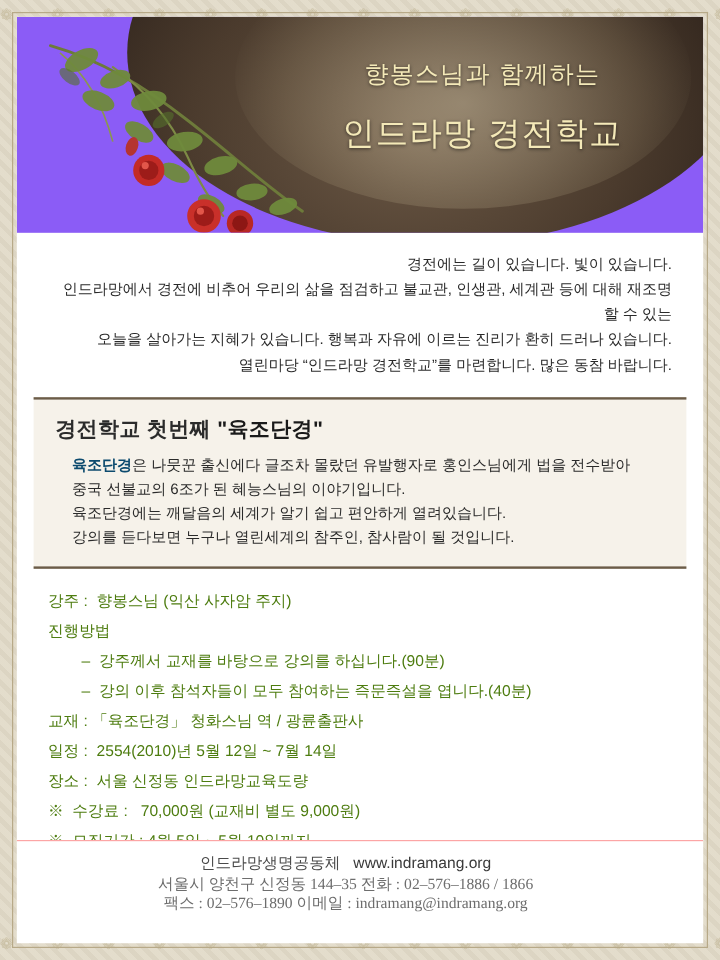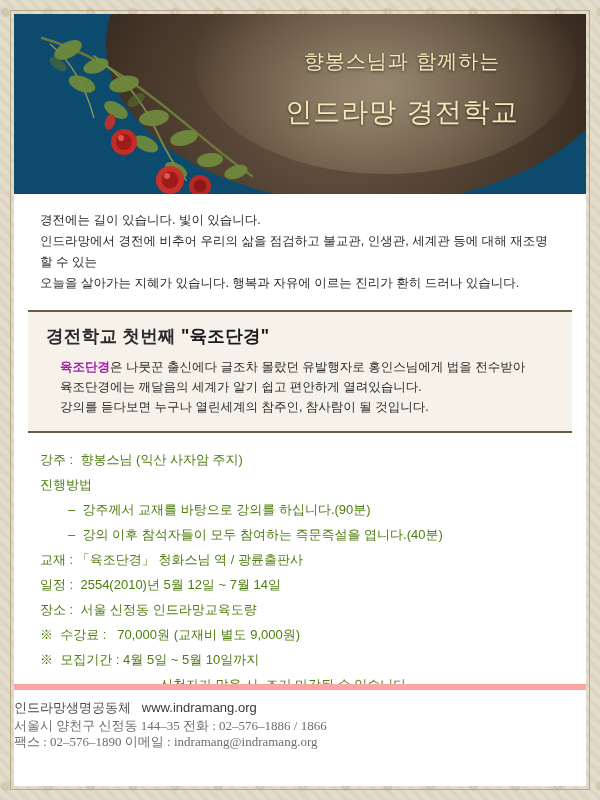--- a/index.html
+++ b/index.html
@@ -48,21 +48,21 @@
     left: 14px; top: 14px;
     width: 572px; height: 772px;
     background: #ffffff;
     overflow: hidden;
   }
 
   
   .header {
     position: relative;
     height: 180px;
-    background: #0c4a6e;
+    background: #8b5cf6;
     overflow: hidden;
   }
   .hdr-dark {
     position: absolute;
     right: -40px; top: -130px;
     width: 520px; height: 320px;
     border-radius: 50%;
     background: radial-gradient(ellipse at 45% 70%, #6d5a47 0%, #4b3b2d 45%, #2c211a 78%, #1d1511 100%);
     filter: blur(0.3px);
   }
@@ -87,20 +87,21 @@
 
   
   .branch { position: absolute; left: 10px; top: 0; width: 330px; height: 180px; }
 
   
   .intro {
     padding: 16px 26px 10px 26px;
     font-size: 12.5px;
     line-height: 21px;
     color: #2a2a2a;
+    text-align: right;
   }
   .intro p { margin: 0; }
 
   
   .highlight {
     margin: 6px 14px 0 14px;
     padding: 12px 16px 14px 18px;
     background: #f6f2ea;
     border-top: 2px solid #6b5c48;
     border-bottom: 2px solid #6b5c48;
@@ -114,44 +115,44 @@
     letter-spacing: 0.3px;
   }
   .hl-title .quoted { color: #1a1a1a; }
   .hl-line {
     font-size: 12.5px;
     line-height: 20px;
     color: #2a2a2a;
     padding-left: 14px;
   }
   .hl-line .kw {
-    color: #a21caf;
+    color: #0c4a6e;
     font-weight: bold;
   }
 
   
   .details {
     padding: 14px 26px 4px 26px;
     font-size: 13px;
     line-height: 25px;
     color: #4d7c0f;
   }
   .details .row { white-space: pre-wrap; }
   .details .indent1 { padding-left: 28px; }
   .details .indent2 { padding-left: 96px; }
   .details .indent3 { padding-left: 120px; }
 
   
   .footer {
     position: absolute;
     left: 0; right: 0; bottom: 0;
-    height: 102px;
+    height: 86px;
     background: #ffffff;
-    border-top: 6px solid #fca5a5;
-    text-align: left;
+    border-top: 1px solid #fca5a5;
+    text-align: center;
     padding: 8px 24px 0 0;
   }
   .f-org {
     font-size: 13px;
     color: #4a4a4a;
     line-height: 20px;
   }
   .f-org .site { color: #3a3a3a; }
   .f-line {
     font-size: 13px;
@@ -221,29 +222,31 @@
       <div class="hdr-title">
         <div class="l1">향봉스님과 함께하는</div>
         <div class="l2">인드라망 경전학교</div>
       </div>
     </div>
 
     <div class="intro">
       <p>경전에는 길이 있습니다. 빛이 있습니다.</p>
       <p>인드라망에서 경전에 비추어 우리의 삶을 점검하고 불교관, 인생관, 세계관 등에 대해 재조명 할 수 있는</p>
       <p>오늘을 살아가는 지혜가 있습니다. 행복과 자유에 이르는 진리가 환히 드러나 있습니다.</p>
+      <p>열린마당 “인드라망 경전학교”를 마련합니다.  많은 동참 바랍니다.</p>
     </div>
 
     <div class="highlight">
       <div class="hl-title">
         <span>경전학교 첫번째 </span><span class="quoted">"육조단경"</span>
       </div>
       <div class="hl-line">
         <span class="kw">육조단경</span><span>은 나뭇꾼 출신에다 글조차 몰랐던 유발행자로 홍인스님에게 법을 전수받아</span>
       </div>
+      <div class="hl-line">중국 선불교의 6조가 된 혜능스님의 이야기입니다.</div>
       <div class="hl-line">육조단경에는 깨달음의 세계가 알기 쉽고 편안하게 열려있습니다.</div>
       <div class="hl-line">강의를 듣다보면 누구나 열린세계의 참주인, 참사람이 될 것입니다.</div>
     </div>
 
     <div class="details">
       <div class="row">강주 :  향봉스님 (익산 사자암 주지)</div>
       <div class="row">진행방법</div>
       <div class="row indent1">–  강주께서 교재를 바탕으로 강의를 하십니다.(90분)</div>
       <div class="row indent1">–  강의 이후 참석자들이 모두 참여하는 즉문즉설을 엽니다.(40분)</div>
       <div class="row">교재 : 「육조단경」 청화스님 역 / 광륜출판사</div>

